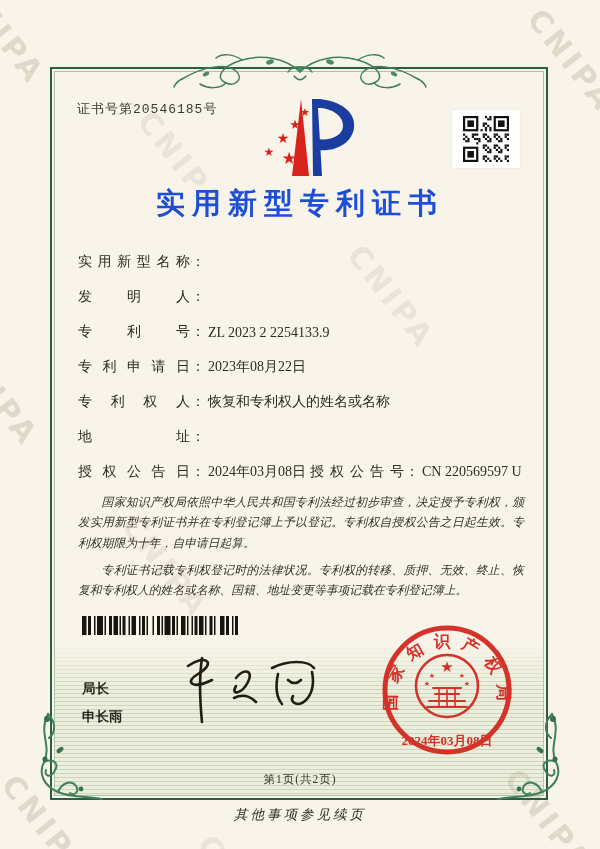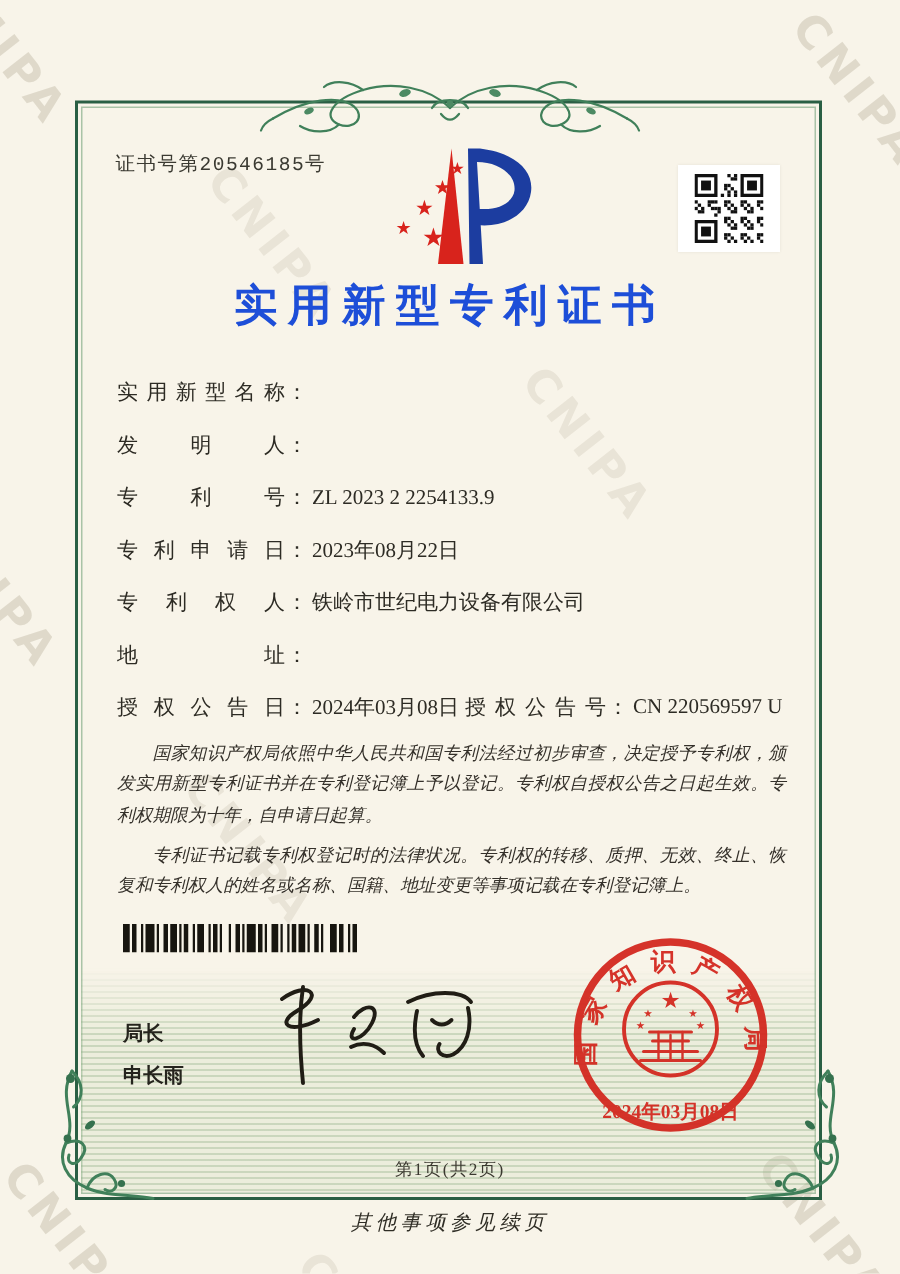--- a/index.html
+++ b/index.html
@@ -294,21 +294,21 @@
       <span class="fvalue">ZL 2023 2 2254133.9</span>
     </div>
     <div class="frow">
       <span class="flabel">专利申请日</span>
         <span class="fcolon">：</span>
       <span class="fvalue">2023年08月22日</span>
     </div>
     <div class="frow">
       <span class="flabel">专利权人</span>
         <span class="fcolon">：</span>
-      <span class="fvalue">铁岭市世纪电力设备有限公司</span>
+      <span class="fvalue">恢复和专利权人的姓名或名称</span>
     </div>
     <div class="frow">
       <span class="flabel">地址</span>
         <span class="fcolon">：</span>
     </div>
     <div class="frow">
       <span class="flabel">授权公告日</span>
         <span class="fcolon">：</span>
       <span class="fvalue">2024年03月08日</span>
       <span class="fgroup2">

